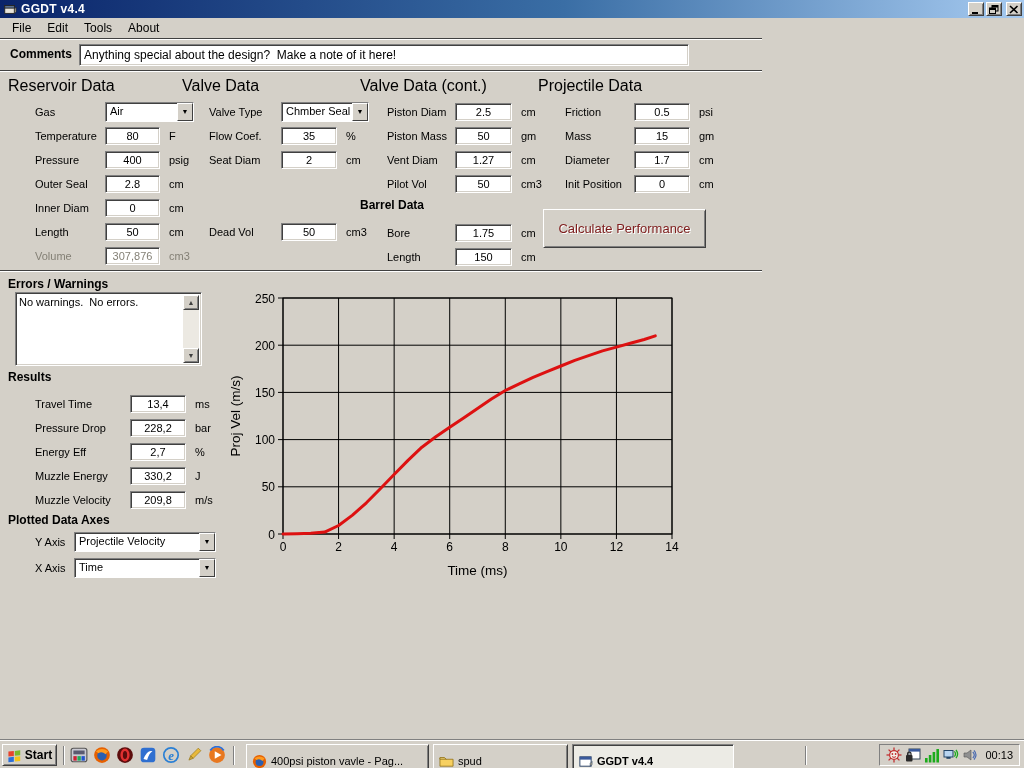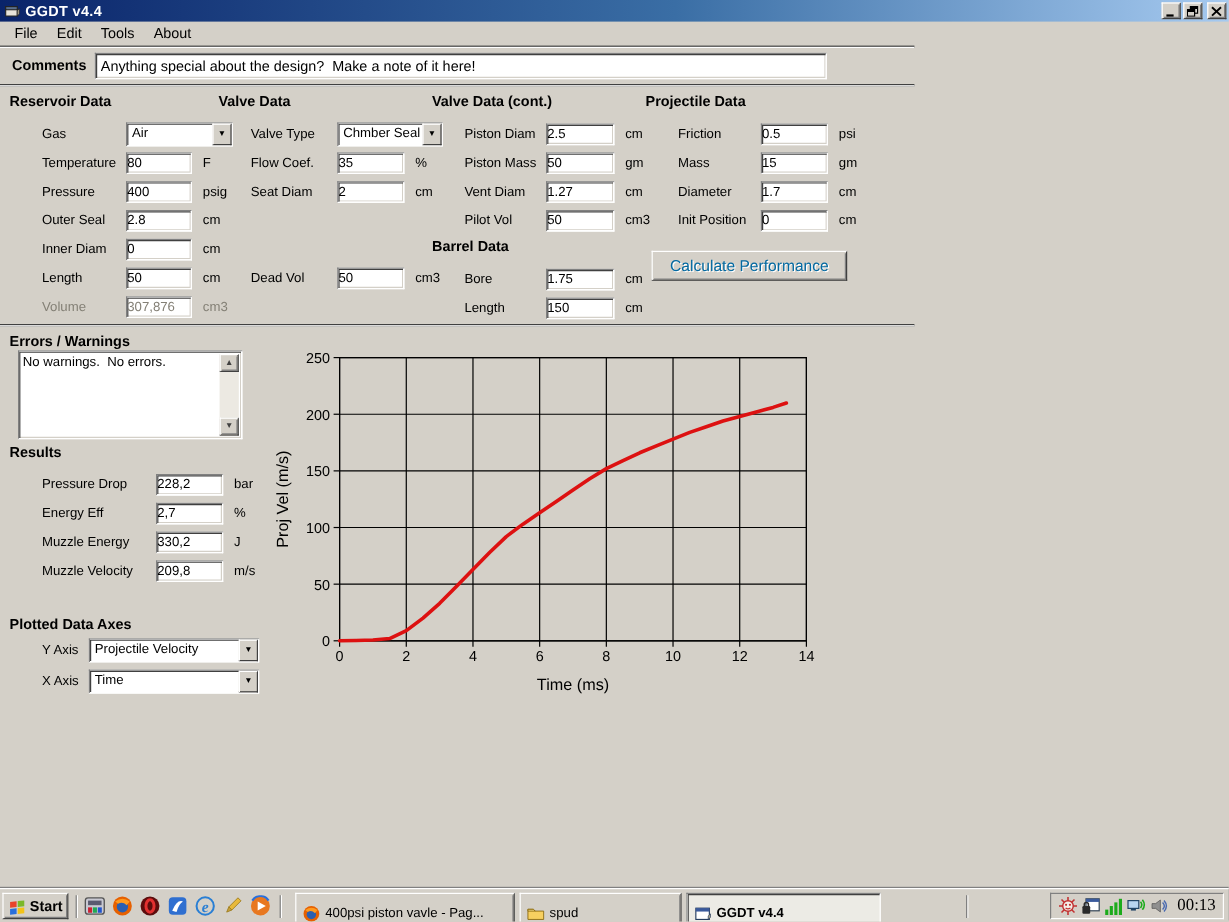--- a/index.html
+++ b/index.html
@@ -28,49 +28,49 @@
   .hrule { position:absolute; left:0; width:762px; height:2px; background:#404040; border-bottom:1px solid #fff; }
 
   
   #comments-label { position:absolute; left:10px; top:47px; font-weight:bold; }
   #comments-input { position:absolute; left:79px; top:44px; width:610px; height:22px;
                     border:1px solid; border-color:#808080 #fff #fff #808080;
                     box-shadow: inset 1px 1px 0 #404040, inset -1px -1px 0 #d4d0c8;
                     background:#fff; font-family:inherit; font-size:12px; padding:0 4px; outline:none; }
 
   
-  .sect-title { position:absolute; font-weight:bold; font-size:12px; top:77px; }
+  .sect-title { position:absolute; font-weight:normal; font-size:16px; top:77px; }
   .subhdr { position:absolute; font-weight:bold; font-size:12px; }
   .col { position:absolute; }
   .frow { height:24px; display:flex; align-items:center;margin-left:17px; }
   .frow.gap { margin-top:48px; }
   .flabel { font-size:11px; }
   .funit { font-size:11px; margin-left:9px; }
-  .ebox { height:18px; line-height:16px; font-size:11px;
+  .ebox { height:18px; line-height:16px; text-align:center; font-size:11px;
           border:1px solid; border-color:#808080 #fff #fff #808080;
           box-shadow: inset 1px 1px 0 #404040, inset -1px -1px 0 #d4d0c8; background:#fff; }
   .frow.disabled .flabel, .frow.disabled .ebox, .frow.disabled .funit { color:#848076; }
   .combo { height:20px; display:flex; border:1px solid; border-color:#808080 #fff #fff #808080;
            box-shadow: inset 1px 1px 0 #404040; background:#fff; }
   .combo .cval { flex:1; font-size:11px; line-height:17px; padding-left:4px; overflow:hidden; white-space:nowrap; }
   .combo .cbtn { width:16px; font-size:7px; line-height:16px; text-align:center; color:#000;
                  border:1px solid; border-color:#fff #404040 #404040 #fff;
                  box-shadow: inset 1px 1px 0 #d4d0c8; background:#d4d0c8; }
 
   .col-reservoir { left:18px; top:100px; }  .col-reservoir .flabel{width:70px;} .col-reservoir .ebox{width:55px;} .col-reservoir .combo{width:89px;}
   .col-valve     { left:192px; top:100px; } .col-valve .flabel{width:72px;}     .col-valve .ebox{width:56px;}     .col-valve .combo{width:88px;}
   .col-valvecont { left:370px; top:100px; } .col-valvecont .flabel{width:68px;} .col-valvecont .ebox{width:57px;}
   .col-barrel    { left:370px; top:221px; } .col-barrel .flabel{width:68px;}    .col-barrel .ebox{width:57px;}
   .col-projectile{ left:548px; top:100px; } .col-projectile .flabel{width:69px;}.col-projectile .ebox{width:56px;}
   .col-results   { left:18px;  top:392px; } .col-results .flabel{width:95px;}   .col-results .ebox{width:56px;}
   .col-axes      { left:18px;  top:529px; } .col-axes .flabel{width:39px;}      .col-axes .combo{width:142px;}
   .col-axes .frow { height:26px; }
 
-  #calc-btn { position:absolute; left:543px; top:209px; width:163px; height:25px;
-              font-family:inherit; font-size:13px; color:#0369a1; text-shadow:1px 1px 0 #fff;
+  #calc-btn { position:absolute; left:543px; top:209px; width:163px; height:39px;
+              font-family:inherit; font-size:13px; color:#7f1d1d; text-shadow:1px 1px 0 #fff;
               border:1px solid; border-color:#fff #404040 #404040 #fff;
               box-shadow: inset 1px 1px 0 #d4d0c8, inset -1px -1px 0 #808080; background:#d4d0c8; }
 
   
   #errors-title { position:absolute; left:8px; top:277px; font-weight:bold; }
   #errors-box { position:absolute; left:15px; top:292px; width:187px; height:74px; }
   #errors-text { position:absolute; left:3px; top:3px; right:19px; bottom:3px; font-size:11px; white-space:pre-wrap; }
   .vscroll { position:absolute; right:2px; top:2px; bottom:2px; width:16px; background:#ece9e2; }
   .sbtn { position:absolute; left:0; width:16px; height:15px; font-size:7px; color:#404040; text-align:center; line-height:13px; }
   .sbtn.up{ top:0; } .sbtn.dn{ bottom:0; }
@@ -90,21 +90,21 @@
   #qlaunch svg { width:18px; height:18px; }
   #taskbtns { position:absolute; left:246px; top:3px; display:flex; gap:4px; }
   .taskbtn { height:34px; display:flex; align-items:center; gap:4px; padding:0 5px; font-size:11px; white-space:nowrap; overflow:hidden; }
   .taskbtn svg { width:15px; height:15px; flex:none; }
   .taskbtn .tlabel { overflow:hidden; text-overflow:ellipsis; }
   .taskbtn:nth-child(1){ width:183px; } .taskbtn:nth-child(2){ width:135px; } .taskbtn:nth-child(3){ width:162px; }
   .taskbtn.active { border-color:#808080 #fff #fff #808080; box-shadow: inset 1px 1px 0 #404040; background:#ecebe5; font-weight:bold; }
   #tray { position:absolute; right:4px; top:3px; height:22px; display:flex; align-items:center; gap:3px; padding:0 6px;
           border:1px solid; border-color:#808080 #fff #fff #808080; background:#d4d0c8; }
   #tray .trayicon { width:16px; height:16px; } #tray svg { width:16px; height:16px; }
-  #tray-clock { font-size:14px; margin-left:4px;font-family:Liberation Serif, serif; }
+  #tray-clock { font-size:11px; margin-left:4px; }
 </style>
 </head>
 <body>
 
 <div id="titlebar">
   <svg class="ticon" viewBox="0 0 16 16">
       <rect x="2" y="4" width="11" height="9" fill="#e8e4da" stroke="#222"></rect>
       <rect x="2" y="4" width="11" height="3" fill="#5a6f8c" stroke="#222"></rect>
       <path d="M13 13 L15 11 L15 6 L13 8 Z" fill="#b0a890" stroke="#222" stroke-width=".7"></path>
     </svg>
@@ -277,20 +277,25 @@
 <div id="errors-box" class="sunken">
   <div id="errors-text">No warnings.  No errors.</div>
   <div class="vscroll">
     <div class="sbtn up raised">▲</div>
     <div class="sbtn dn raised">▼</div>
   </div>
 </div>
 
 <div id="results-title">Results</div>
 <div class="col col-results">
+    <div class="frow">
+      <span class="flabel">Travel Time</span>
+      <span class="ebox">13,4</span>
+      <span class="funit">ms</span>
+    </div>
     <div class="frow">
       <span class="flabel">Pressure Drop</span>
       <span class="ebox">228,2</span>
       <span class="funit">bar</span>
     </div>
     <div class="frow">
       <span class="flabel">Energy Eff</span>
       <span class="ebox">2,7</span>
       <span class="funit">%</span>
     </div>

